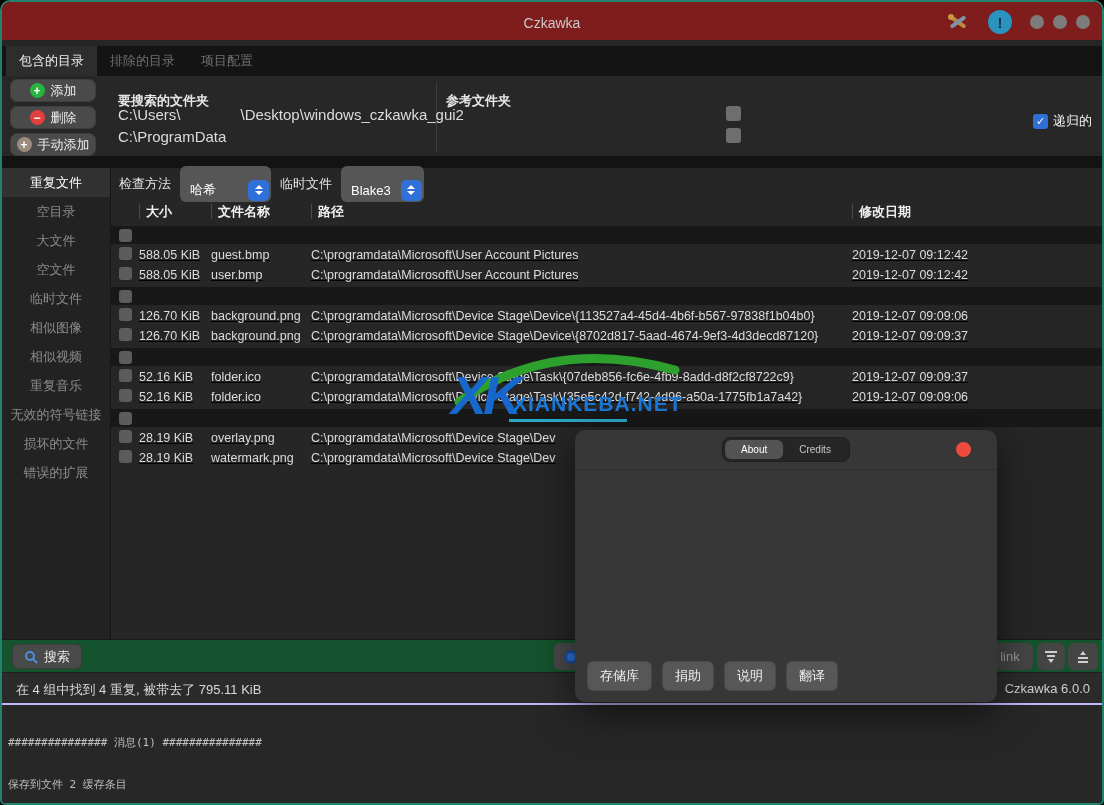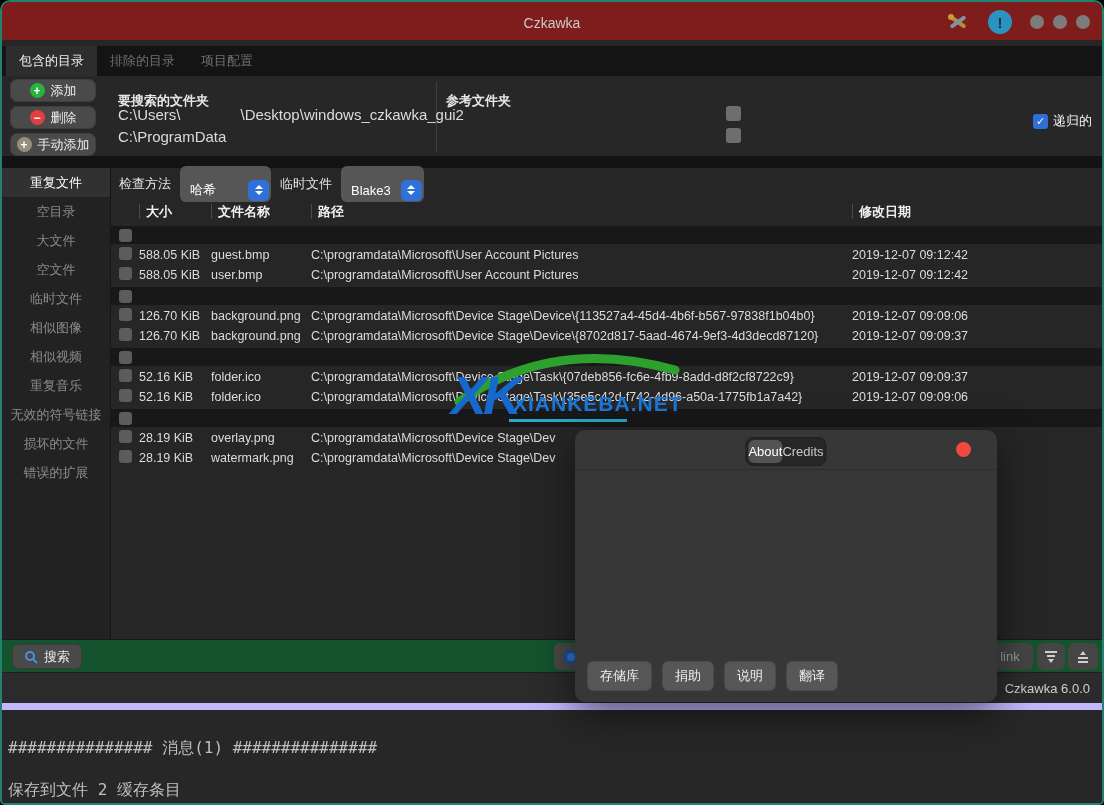--- a/index.html
+++ b/index.html
@@ -42,54 +42,54 @@
   .filter-row{position:absolute;top:2px;left:0;right:0;height:28px;display:flex;align-items:center;gap:9px;padding-left:8px;color:#e3e3e3;font-size:13px;}
   .dropdown{display:flex;align-items:center;background:#565656;border-radius:6px;height:24px;padding:12px 2px 0 0;}
   .dd-label{padding:0 10px;font-size:13px;color:#fff;}
   .dd-wide .dd-label{min-width:48px;}
   .dd-btn{width:21px;height:21px;background:#2f71d8;border-radius:5px;display:flex;flex-direction:column;align-items:center;justify-content:center;gap:2px;}
   .tri-up{width:0;height:0;border-left:4px solid transparent;border-right:4px solid transparent;border-bottom:4px solid #fff;}
   .tri-down{width:0;height:0;border-left:4px solid transparent;border-right:4px solid transparent;border-top:4px solid #fff;}
   .grid-cols{display:grid;grid-template-columns:28px 72px 100px 1fr 250px;align-items:center;}
   .table-header{position:absolute;top:32px;left:0;right:0;height:22px;color:#efefef;font-size:13px;font-weight:bold;}
   .hcell{border-left:1px solid #4a4a4a;padding-left:6px;height:15px;line-height:15px;}
-  .rows{position:absolute;top:58px;left:0;right:0;}
+  .rows{position:absolute;top:58px;left:0;right:0;text-decoration:underline;}
   .gblock{margin-bottom:2px;}
   .grow{height:18px;background:#181818;margin-bottom:1px;display:flex;align-items:center;}
   .frow{height:20px;font-size:12.5px;color:#dcdcdc;}
   .cell-path,.cell-name{overflow:hidden;white-space:nowrap;}
   .rcb{width:13px;height:13px;background:#5c5c5c;border-radius:3px;margin-left:8px;display:inline-block;}
   
   .toolbar{position:absolute;top:637px;left:0;right:0;height:33px;background:#14532d;border-top:1px solid #191919;}
   .search-btn{position:absolute;left:10px;top:4px;height:25px;background:#494949;border:1px solid #3c3c3c;border-radius:6px;display:flex;align-items:center;gap:6px;padding:0 11px;color:#ececec;font-size:13px;box-sizing:border-box;}
   .move-btn{position:absolute;left:552px;top:3px;width:34px;height:27px;background:#494949;border-radius:6px;display:flex;align-items:center;justify-content:center;}
   .move-glyph{width:14px;height:14px;border-radius:50%;background:#2e74d8;border:3px solid #1c4f9c;box-sizing:border-box;}
   .tb-right-btn{position:absolute;top:3px;height:27px;background:#454545;border-radius:6px;display:flex;align-items:center;justify-content:center;box-sizing:border-box;}
   .link-btn{left:985px;width:46px;color:#9b9b9b;font-size:13px;}
   .sort-btn{left:1035px;width:28px;}
   .exp-btn{left:1066px;width:30px;}
   
   .statusbar{position:absolute;top:670px;left:0;right:0;height:31px;background:#2b2b2b;border-top:1px solid #1e1e1e;}
   .status-text{position:absolute;left:14px;top:8px;font-size:13px;color:#d8d8d8;}
   .version{position:absolute;right:12px;top:8px;font-size:13px;color:#cfcfcf;}
   
-  .log{position:absolute;top:701px;left:0;right:0;bottom:0;background:#272727;border-top:7px solid #c4b5fd;
-    padding:3px 6px;font-family:"DejaVu Sans Mono",monospace;font-size:16px;line-height:14px;color:#bfbfbf;white-space:pre;overflow:hidden;}
+  .log{position:absolute;top:701px;left:0;right:0;bottom:0;background:#272727;border-top:2px solid #c4b5fd;
+    padding:3px 6px;font-family:"DejaVu Sans Mono",monospace;font-size:11px;line-height:14px;color:#bfbfbf;white-space:pre;overflow:hidden;}
   
   .watermark{position:absolute;left:445px;top:348px;width:245px;height:88px;z-index:6;pointer-events:none;}
   .wm-xk{position:absolute;left:4px;top:14px;font-size:54px;font-weight:bold;font-style:italic;color:#1668cc;letter-spacing:-4px;}
   .wm-cn{position:absolute;left:68px;top:4px;font-size:27px;font-weight:bold;font-style:italic;color:#2fa335;
     text-shadow:2px 2px 0 rgba(23,105,205,.75);letter-spacing:2px;white-space:nowrap;}
   .wm-site{position:absolute;left:66px;top:42px;font-size:21px;font-weight:bold;color:#1b78d8;letter-spacing:1px;white-space:nowrap;}
   .wm-underline{position:absolute;left:62px;top:69px;width:118px;height:3px;background:#2aa8c8;}
   
   .dialog{position:absolute;left:573px;top:428px;width:422px;height:272px;background:#373737;border-radius:10px;
     box-shadow:0 12px 40px rgba(0,0,0,.55);z-index:10;}
   .dlg-tabs{position:absolute;left:50%;transform:translateX(-50%);top:7px;background:#262626;border:1px solid #1f1f1f;border-radius:8px;padding:2px;display:flex;}
-  .dlg-tab{padding:4px 0;font-size:13px;color:#c7c7c7;border-radius:6px;}
+  .dlg-tab{padding:4px 16px;font-size:10px;color:#c7c7c7;border-radius:6px;}
   .dlg-tab.active{background:#535353;color:#fff;}
   .dlg-close{position:absolute;right:26px;top:12px;width:15px;height:15px;border-radius:50%;background:#ee4a40;}
   .dlg-sep{position:absolute;top:39px;left:0;right:0;height:1px;background:#2d2d2d;}
   .dlg-buttons{position:absolute;left:12px;bottom:11px;display:flex;gap:10px;}
   .dlg-btn{background:#575757;border:1px solid #494949;border-radius:6px;padding:5px 12px;font-size:13px;color:#f0f0f0;}
   svg{display:block;}
 </style>
 </head>
 <body>
 
@@ -303,20 +303,21 @@
     <div class="tb-right-btn exp-btn">
       <svg width="16" height="16" viewBox="0 0 16 16">
         <path d="M5 6 L11 6 L8 2 Z" fill="#cfcfcf"></path>
         <line x1="3" y1="9" x2="13" y2="9" stroke="#cfcfcf" stroke-width="2"></line>
         <line x1="3" y1="13" x2="13" y2="13" stroke="#cfcfcf" stroke-width="2"></line>
       </svg>
     </div>
   </div>
 
   <div class="statusbar">
+    <span class="status-text">在 4 组中找到 4 重复, 被带去了 795.11 KiB</span>
     <span class="version">Czkawka 6.0.0</span>
   </div>
 
   <div class="log">
     <div>############### 消息(1) ###############</div>
     <div>保存到文件 2 缓存条目</div>
     
     
     
     

